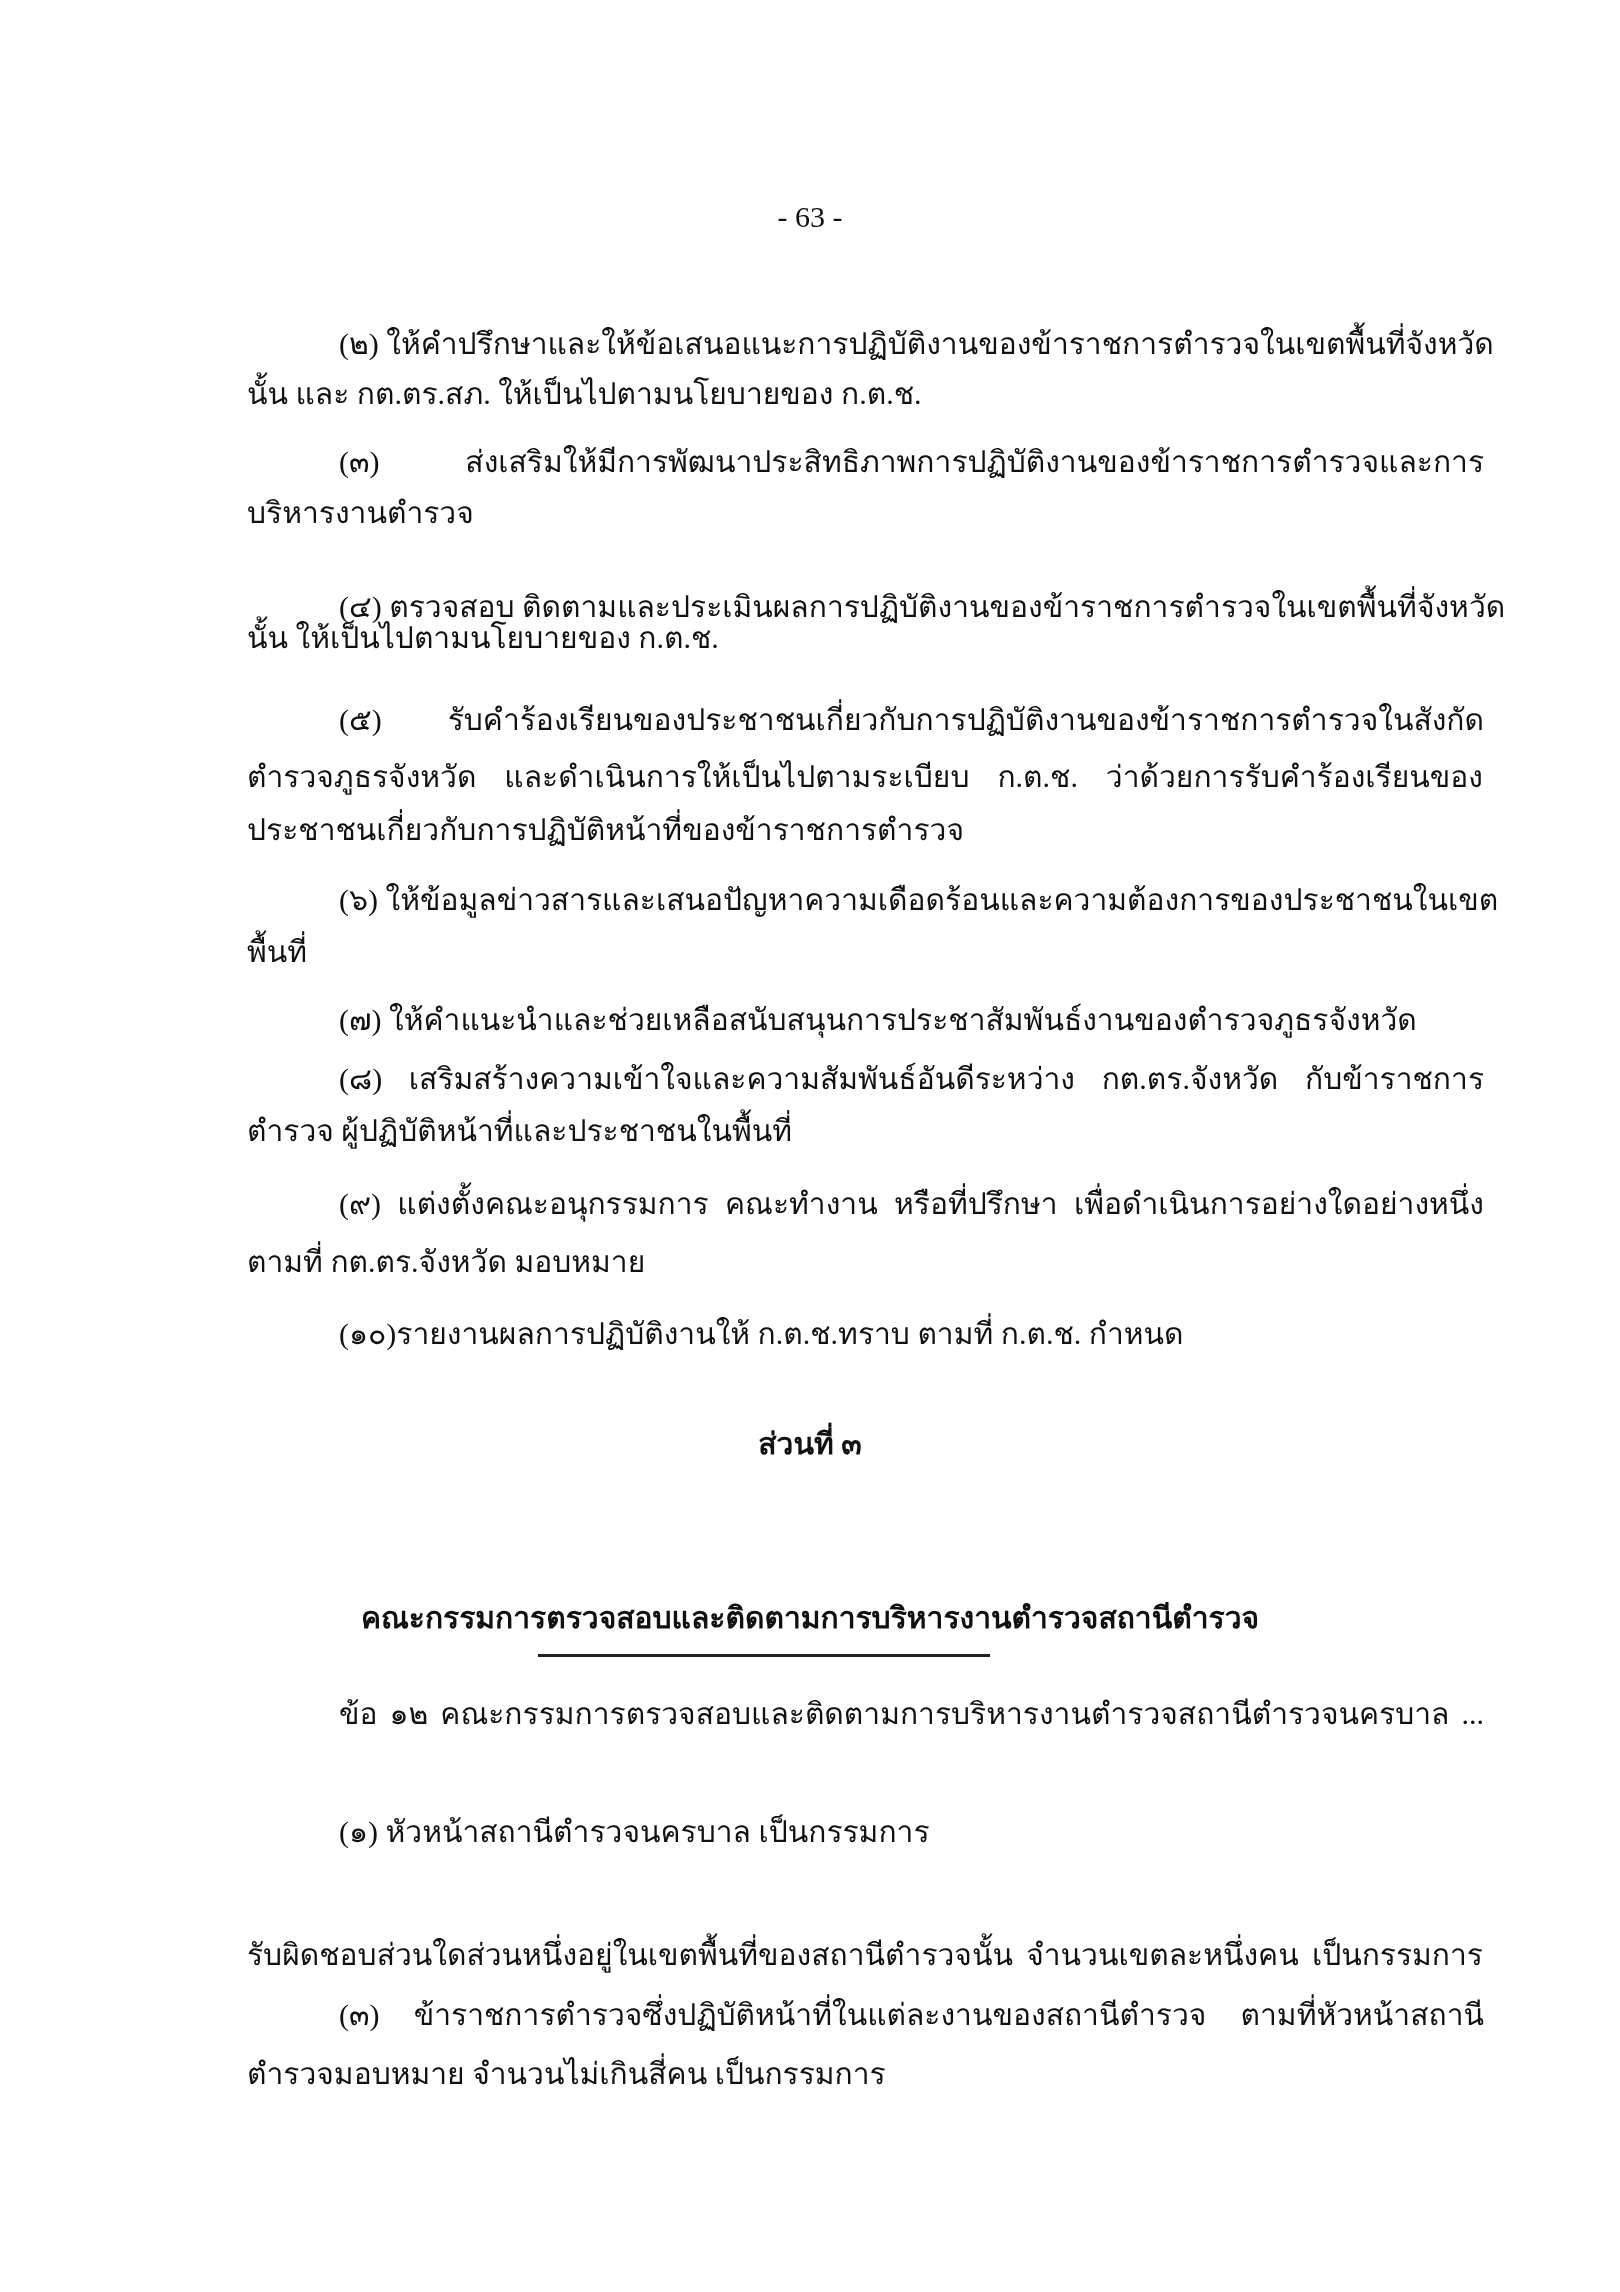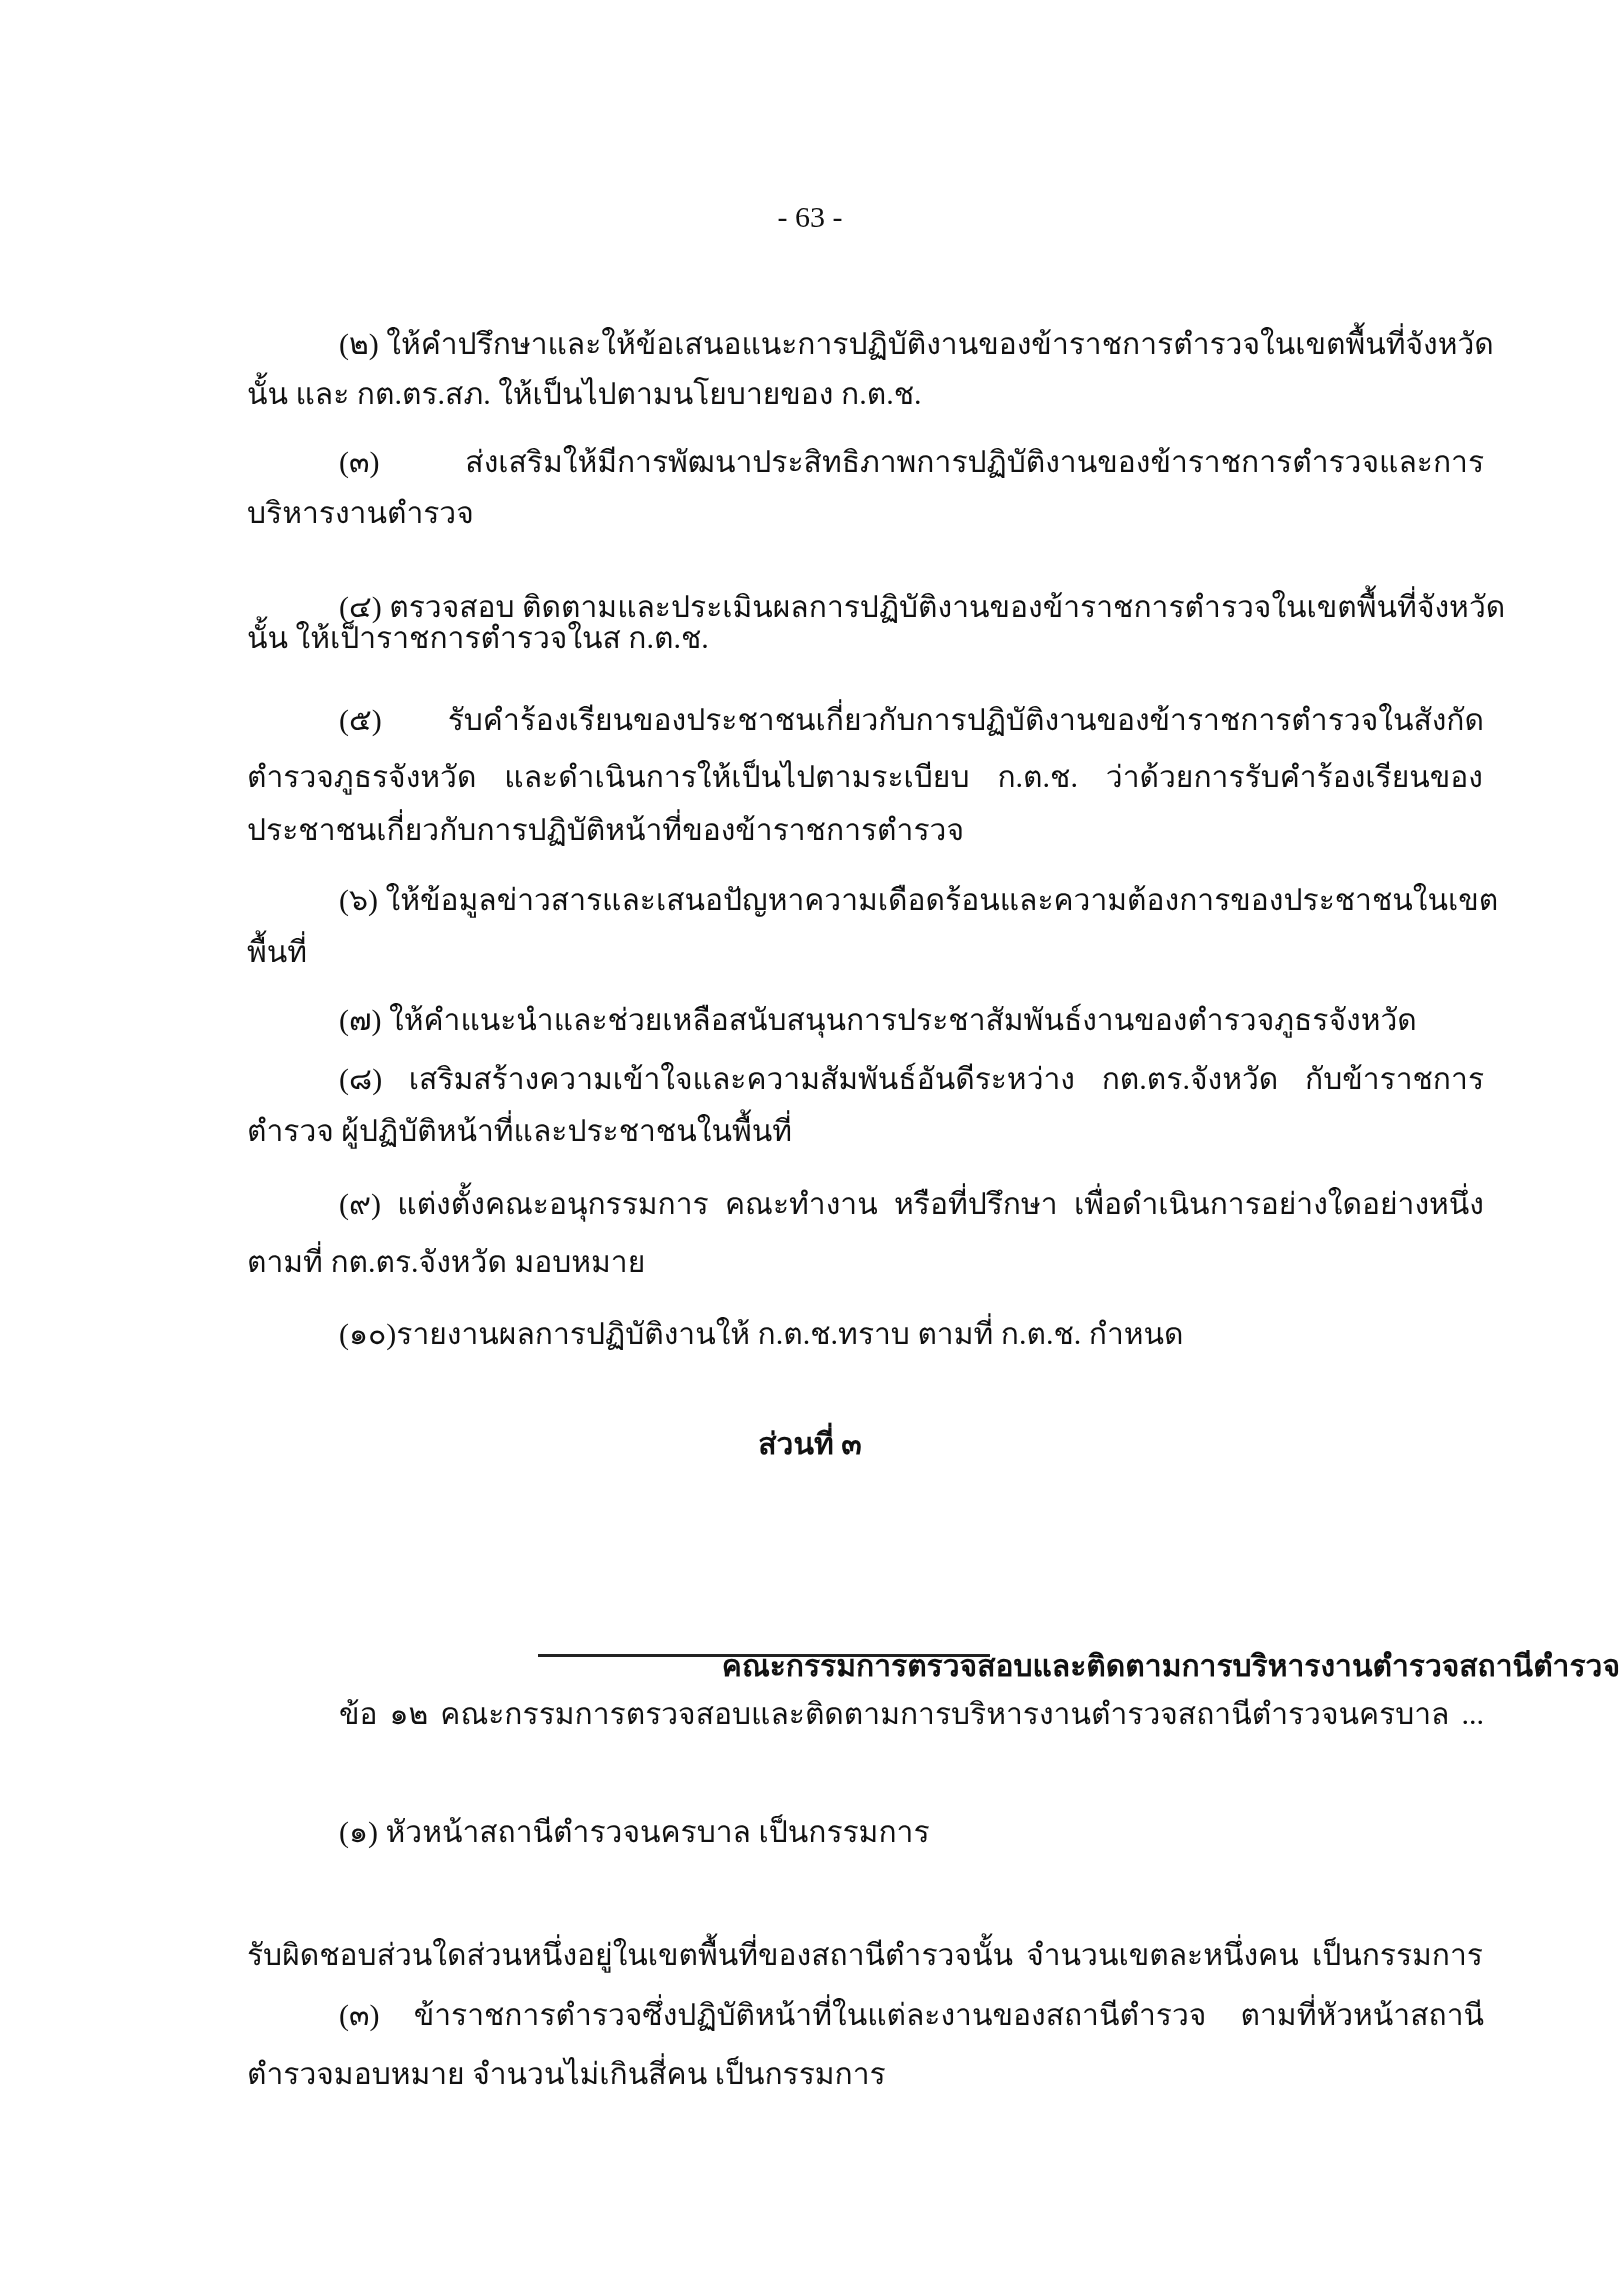--- a/index.html
+++ b/index.html
@@ -24,42 +24,42 @@
 
   <div class="page-number">- 63 -</div>
 
   <div class="line indent-j" style="top:324px;">(๒) ให้คำปรึกษาและให้ข้อเสนอแนะการปฏิบัติงานของข้าราชการตำรวจในเขตพื้นที่จังหวัด</div>
   <div class="line flush" style="top:374px;">นั้น และ กต.ตร.สภ. ให้เป็นไปตามนโยบายของ ก.ต.ช.</div>
 
   <div class="line indent-j" style="top:442px;">(๓) ส่งเสริมให้มีการพัฒนาประสิทธิภาพการปฏิบัติงานของข้าราชการตำรวจและการ</div>
   <div class="line flush" style="top:493px;">บริหารงานตำรวจ</div>
 
   <div class="line indent-j" style="top:567px;margin-top:20px;">(๔) ตรวจสอบ  ติดตามและประเมินผลการปฏิบัติงานของข้าราชการตำรวจในเขตพื้นที่จังหวัด</div>
-  <div class="line flush" style="top:618px;">นั้น  ให้เป็าราชการตำรวจในส ก.ต.ช.</div>
+  <div class="line flush" style="top:618px;">นั้น  ให้เป็นไปตามนโยบายของ ก.ต.ช.</div>
 
   <div class="line indent-j" style="top:700px;">(๕) รับคำร้องเรียนของประชาชนเกี่ยวกับการปฏิบัติงานของข้าราชการตำรวจในสังกัด</div>
   <div class="line justify" style="top:757px;">ตำรวจภูธรจังหวัด     และดำเนินการให้เป็นไปตามระเบียบ  ก.ต.ช. ว่าด้วยการรับคำร้องเรียนของ</div>
   <div class="line flush" style="top:810px;">ประชาชนเกี่ยวกับการปฏิบัติหน้าที่ของข้าราชการตำรวจ</div>
 
   <div class="line indent-j" style="top:880px;">(๖)  ให้ข้อมูลข่าวสารและเสนอปัญหาความเดือดร้อนและความต้องการของประชาชนในเขต</div>
   <div class="line flush" style="top:932px;">พื้นที่</div>
 
   <div class="line indent" style="top:1000px;">(๗) ให้คำแนะนำและช่วยเหลือสนับสนุนการประชาสัมพันธ์งานของตำรวจภูธรจังหวัด</div>
 
   <div class="line indent-j" style="top:1059px;">(๘) เสริมสร้างความเข้าใจและความสัมพันธ์อันดีระหว่าง  กต.ตร.จังหวัด กับข้าราชการ</div>
   <div class="line flush" style="top:1111px;">ตำรวจ ผู้ปฏิบัติหน้าที่และประชาชนในพื้นที่</div>
 
   <div class="line indent-j" style="top:1184px;">(๙) แต่งตั้งคณะอนุกรรมการ  คณะทำงาน  หรือที่ปรึกษา เพื่อดำเนินการอย่างใดอย่างหนึ่ง</div>
   <div class="line flush" style="top:1242px;">ตามที่ กต.ตร.จังหวัด มอบหมาย</div>
 
   <div class="line indent" style="top:1314px;">(๑๐)รายงานผลการปฏิบัติงานให้ ก.ต.ช.ทราบ ตามที่ ก.ต.ช. กำหนด</div>
 
 
   <div class="heading" style="top:1424px;">ส่วนที่ ๓</div>
-  <div class="heading" style="top:1646px;text-align:right;">คณะกรรมการตรวจสอบและติดตามการบริหารงานตำรวจสถานีตำรวจ</div>
+  <div class="heading" style="top:1598px;">คณะกรรมการตรวจสอบและติดตามการบริหารงานตำรวจสถานีตำรวจ</div>
   <div class="rule"></div>
 
   <div class="line indent-j" style="top:1694px;">ข้อ ๑๒ คณะกรรมการตรวจสอบและติดตามการบริหารงานตำรวจสถานีตำรวจนครบาล ...</div>
 
   <div class="line indent" style="top:1812px;">(๑)  หัวหน้าสถานีตำรวจนครบาล    เป็นกรรมการ</div>
 
   <div class="line justify" style="top:1935px;">รับผิดชอบส่วนใดส่วนหนึ่งอยู่ในเขตพื้นที่ของสถานีตำรวจนั้น จำนวนเขตละหนึ่งคน   เป็นกรรมการ</div>
 
   <div class="line indent-j" style="top:1995px;">(๓) ข้าราชการตำรวจซึ่งปฏิบัติหน้าที่ในแต่ละงานของสถานีตำรวจ ตามที่หัวหน้าสถานี</div>
   <div class="line flush" style="top:2054px;">ตำรวจมอบหมาย จำนวนไม่เกินสี่คน     เป็นกรรมการ</div>

